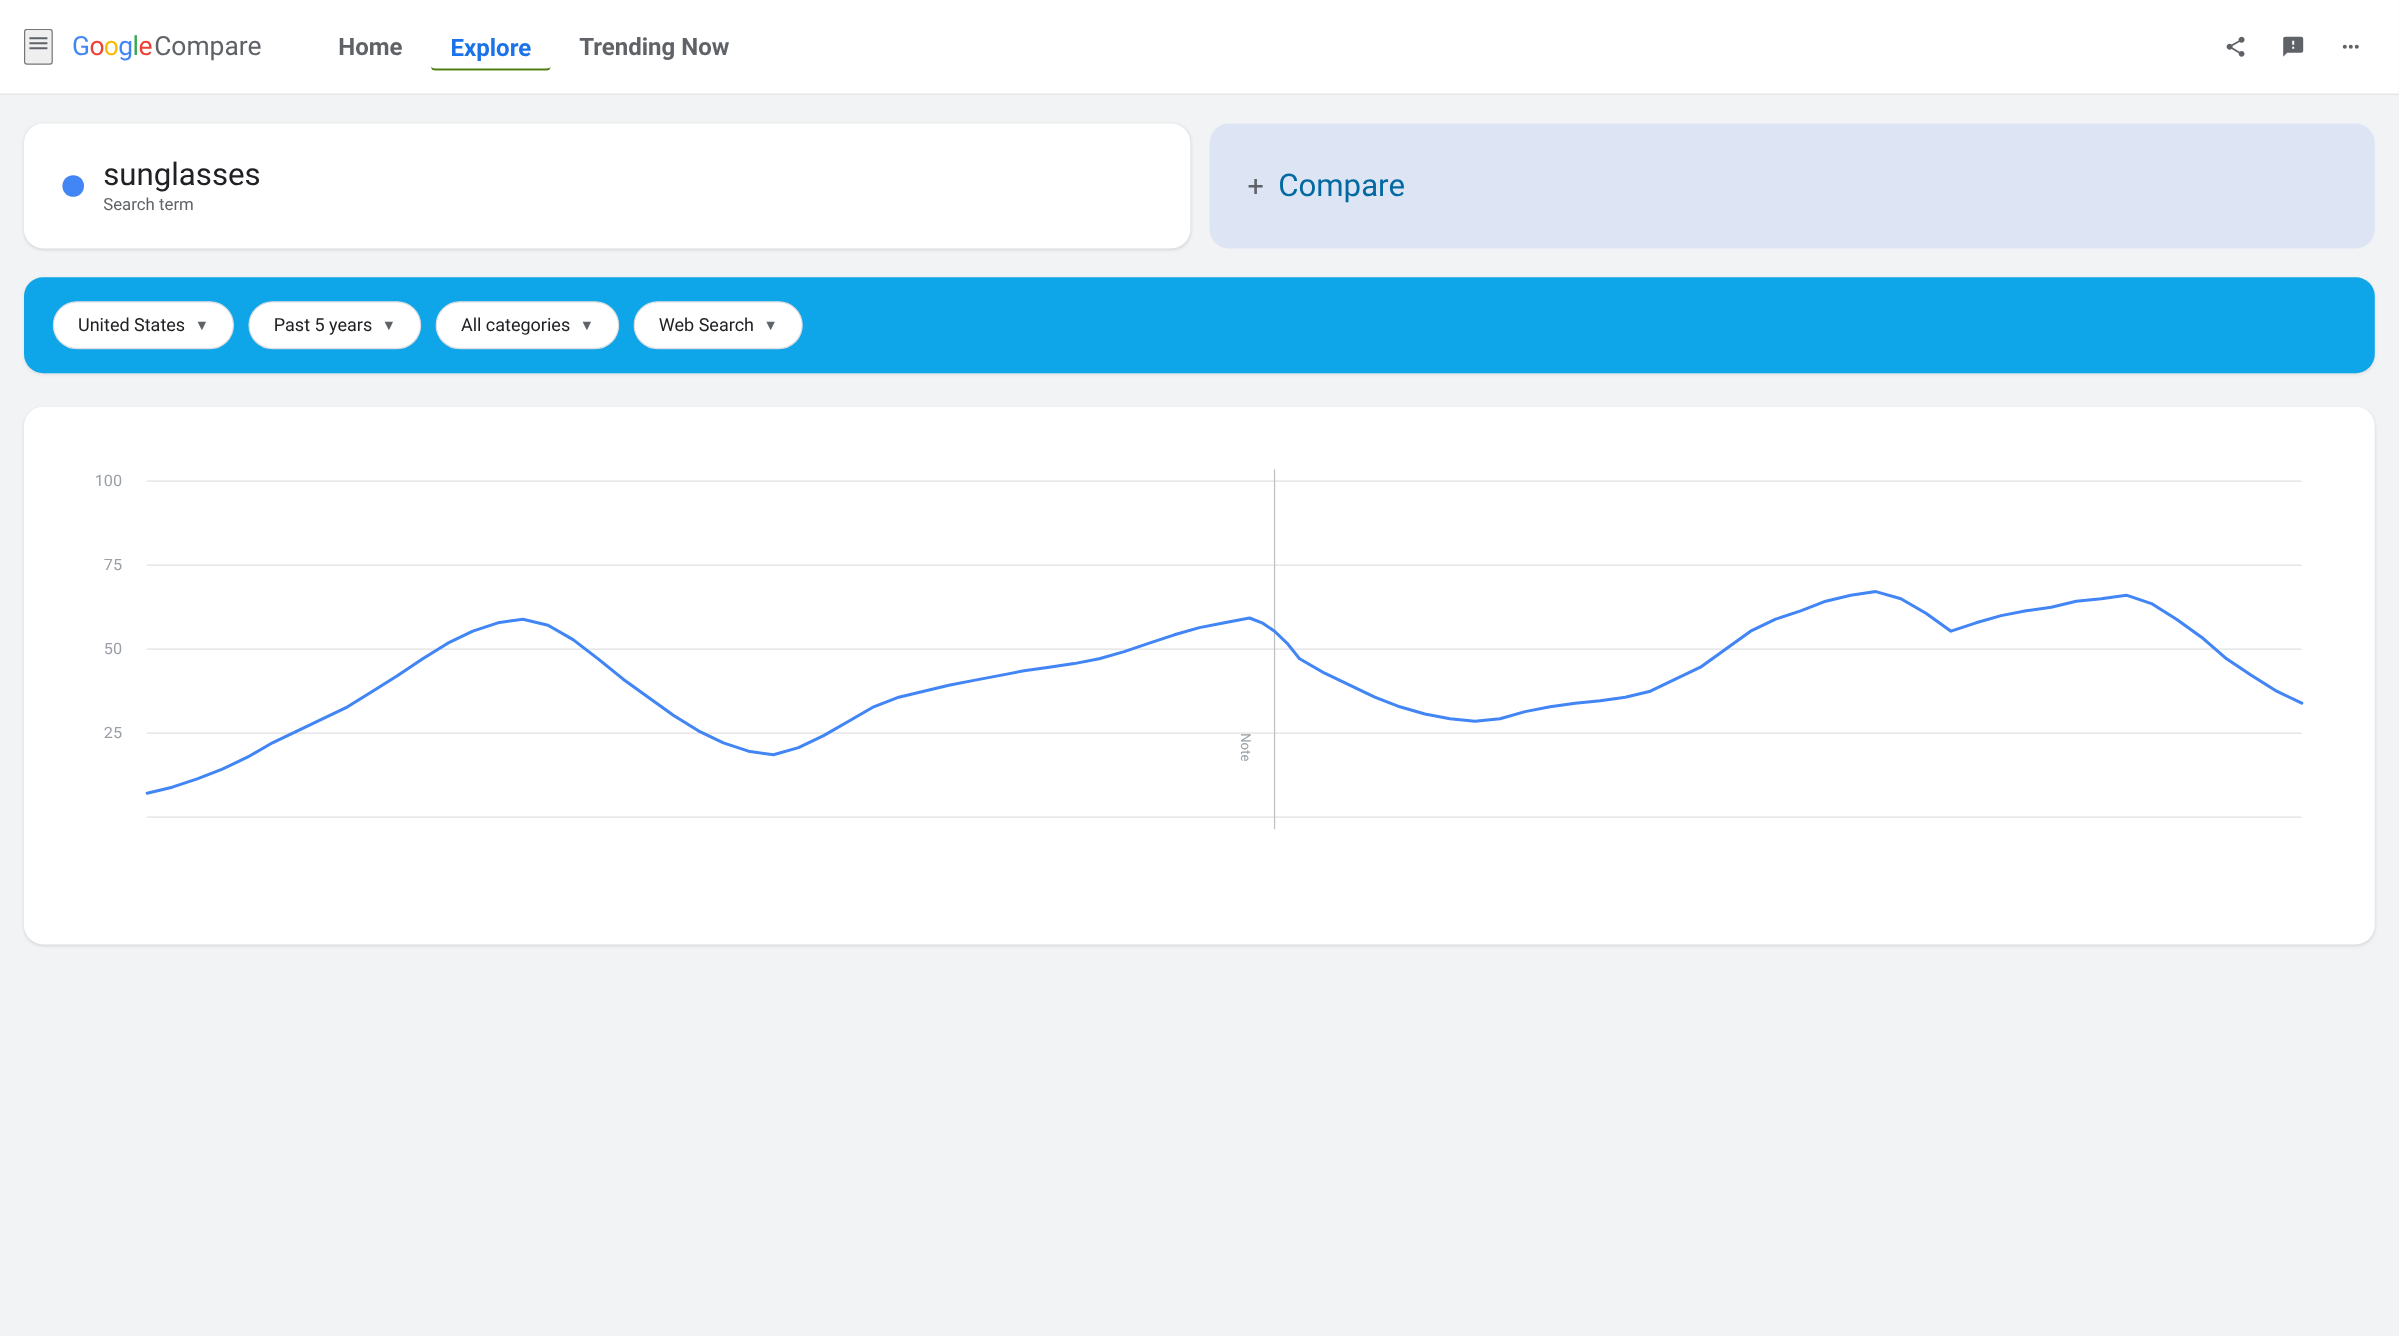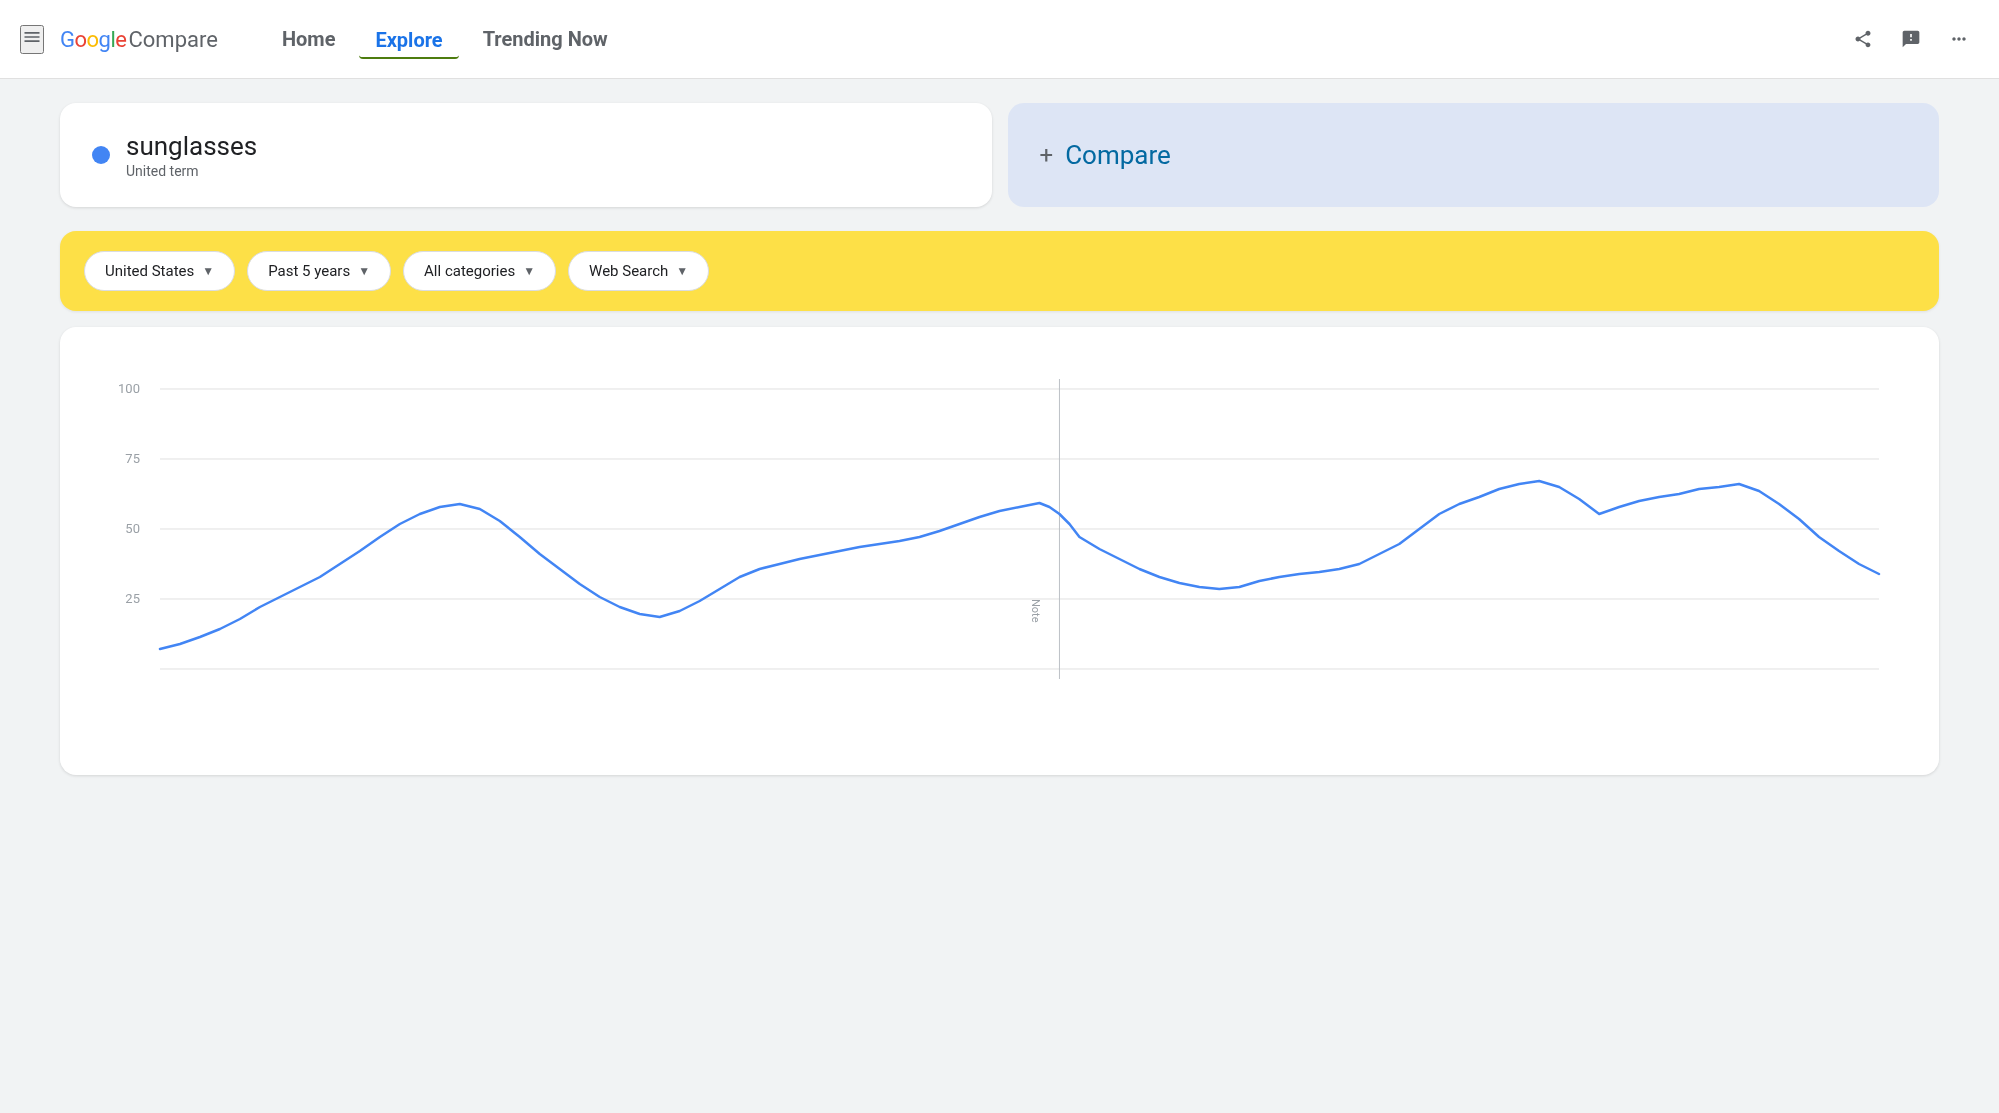--- a/index.html
+++ b/index.html
@@ -82,21 +82,21 @@
       cursor: pointer;
       display: flex;
       align-items: center;
       justify-content: center;
       color: #5f6368;
       font-size: 18px;
     }
 
     
     .main-content {
-      padding: 24px 60px;
+      padding: 24px 20px;
     }
 
     
     .search-row {
       display: flex;
       gap: 16px;
       margin-bottom: 24px;
     }
     .search-term-card {
       background: #fff;
@@ -147,24 +147,24 @@
       font-size: 26px;
       color: #0369a1;
       font-weight: 400;
     }
 
     
     .filter-row {
       display: flex;
       align-items: center;
       gap: 12px;
-      background: #fde047;
+      background: #0ea5e9;
       border-radius: 16px;
       padding: 20px 24px;
-      margin-bottom: 16px;
+      margin-bottom: 28px;
       box-shadow: 0 1px 3px rgba(0,0,0,0.08);
     }
     .filter-dropdown {
       display: flex;
       align-items: center;
       gap: 8px;
       border: 1px solid #dadce0;
       border-radius: 24px;
       padding: 10px 20px;
       cursor: pointer;
@@ -302,21 +302,21 @@
 </header>
 
 <div class="main-content">
 
   <div class="search-row">
 
     <div class="search-term-card">
       <div class="term-dot"></div>
       <div class="term-info">
         <span class="term-name">sunglasses</span>
-        <span class="term-type">United term</span>
+        <span class="term-type">Search term</span>
       </div>
     </div>
 
     <div class="compare-card">
       <span class="compare-plus">+</span>
       <span class="compare-text">Compare</span>
     </div>
   </div>
 
   <div class="filter-row">

